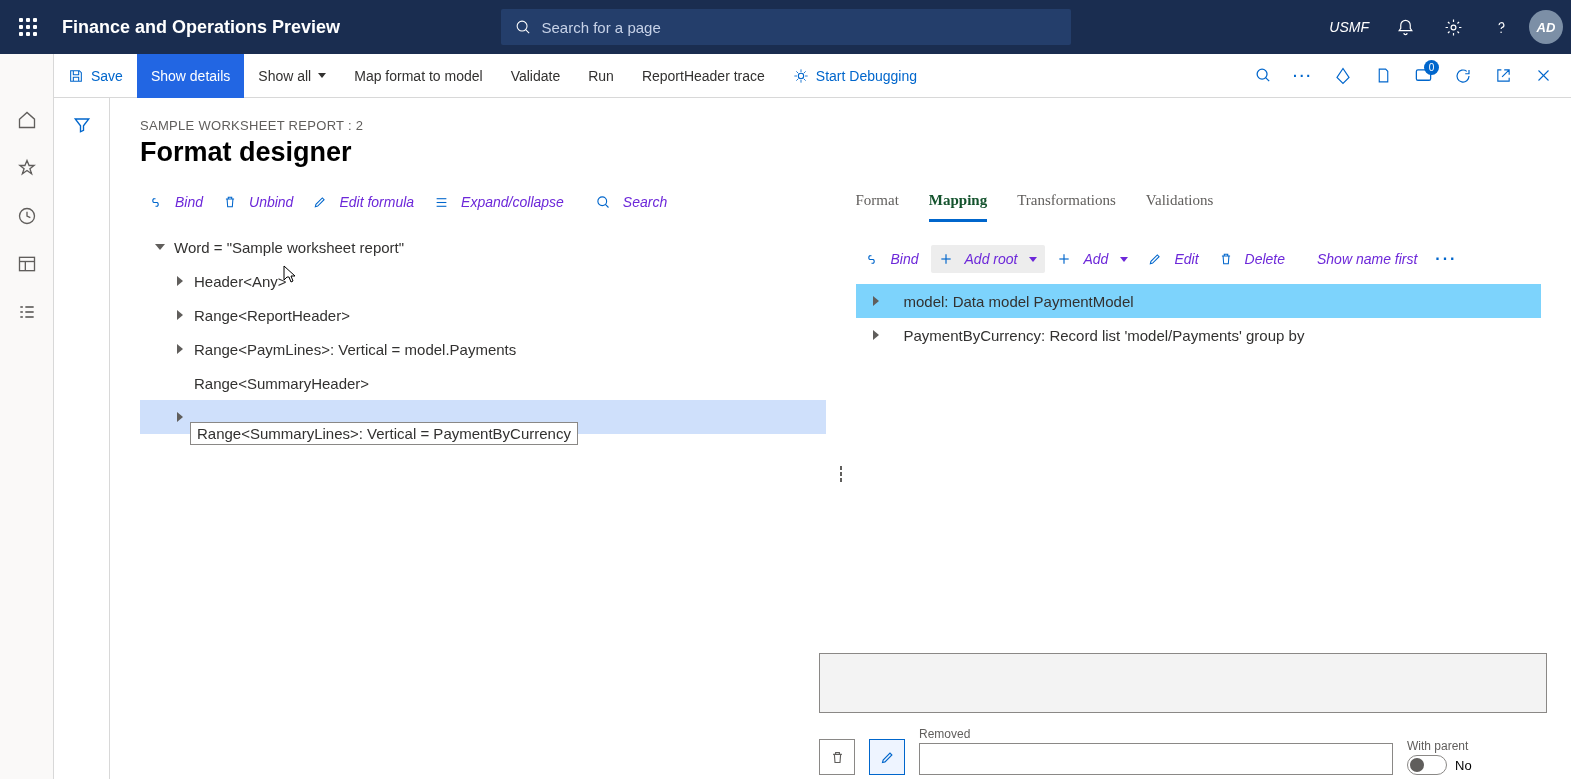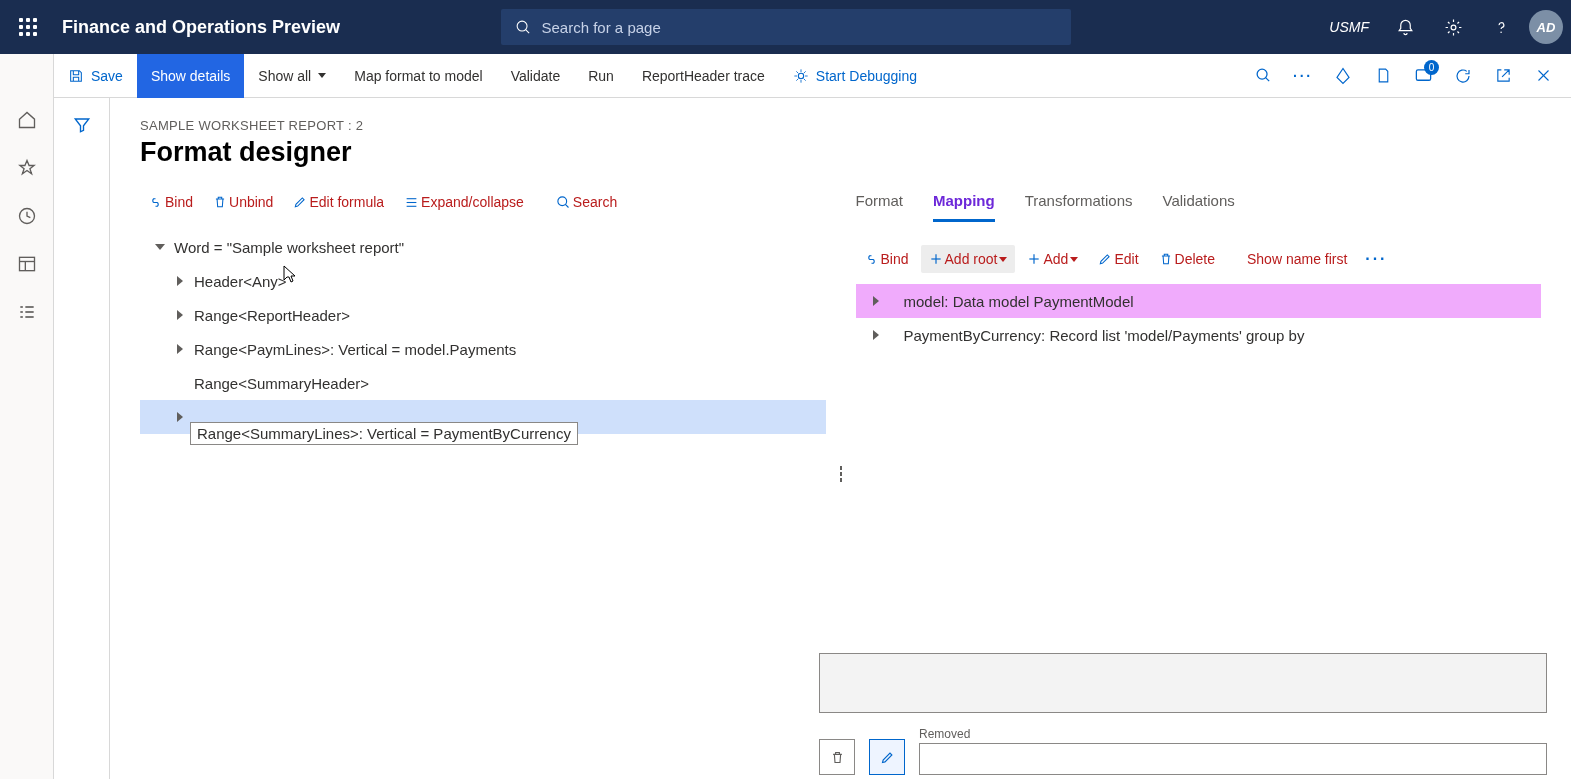--- a/index.html
+++ b/index.html
@@ -41,44 +41,44 @@
 
 .main { position:absolute; left:110px; top:98px; right:0; bottom:0; padding:20px 30px 10px 30px; overflow:hidden; }
 .crumb { font-size:13px; color:#605e5c; letter-spacing:.3px; }
 .pagetitle { font-size:27px; font-weight:600; margin-top:4px; }
 
 .panels { display:flex; margin-top:20px; gap:30px; position:relative; height:calc(100% - 80px); }
 .panel { flex:1; display:flex; flex-direction:column; }
 
 
 .ptoolbar { display:flex; gap:4px; align-items:center; white-space:nowrap; }
-.ptoolbar .btn { display:flex; align-items:center; gap:2px; padding:6px 8px; font-size:14px; color:#b91c1c; cursor:pointer; border-radius:2px; }
+.ptoolbar .btn { display:flex; align-items:center; gap:12px; padding:6px 8px; font-size:14px; color:#6d28d9; cursor:pointer; border-radius:2px;font-style:italic; }
 .ptoolbar .btn.hover { background:#ededed; }
 .overflow { color:#0066CC; letter-spacing:2px; font-weight:bold; padding:6px; cursor:pointer; }
 
 
 .ptabs { display:flex; gap:30px; font-size:15px; color:#605e5c; }
-.ptabs .tab { padding:4px 0 10px 0; cursor:pointer; }
-.ptabs .tab.sel { color:#6d28d9; font-weight:600; border-bottom:3px solid #0066CC; }
+.ptabs .tab { padding:4px 0 10px 0; cursor:pointer;font-family:Liberation Serif, serif; }
+.ptabs .tab.sel { color:#14532d; font-weight:600; border-bottom:3px solid #0066CC; }
 
 
 .tree { margin-top:14px; font-size:15px; color:#323130; }
 .node { display:flex; align-items:center; height:34px; position:relative; }
 .caret { width:20px; display:flex; justify-content:center; align-items:center; cursor:pointer; color:#605e5c; }
 .caret.open::before { content:""; width:0; height:0; border-left:5px solid transparent; border-right:5px solid transparent; border-top:6px solid #605e5c; }
 .caret.closed::before { content:""; width:0; height:0; border-top:5px solid transparent; border-bottom:5px solid transparent; border-left:6px solid #605e5c; }
 .nlabel { padding:2px 4px; }
 .node.sel { background:#cfe0fb; }
 .node.inputlike .nlabel { border:1px solid #8a8886; background:#fff; padding:2px 6px;margin-top:32px; }
 .ind0 { padding-left:10px; }
 .ind1 { padding-left:30px; }
 
 
 .rtree .node { height:34px; }
-.rtree .node.sel { background:#f0abfc; }
+.rtree .node.sel { background:#7dd3fc; }
 
 
 .cursor { position:absolute; width:18px; height:22px; pointer-events:none; }
 .cursor svg { display:block; }
 
 
 .splithandle { position:absolute; left:50%; top:50%; transform:translate(-50%,-50%); letter-spacing:-2px; color:#605e5c; }
 .splithandle div { width:2px; height:4px; background:#605e5c; margin:2px 0; }
 .splithandle-wrap { display:flex; gap:3px; }
 
@@ -432,15 +432,22 @@
         </div>
       <div class="sqbtn active">
           <svg width="15" height="15" viewBox="0 0 24 24">
             <path d="M4 20l4-1 11-11-3-3L5 16z" fill="none" stroke="#0066CC" stroke-width="1.8"></path>
           </svg>
         </div>
       <div class="field" style="flex:1">
         <div class="flabel">Removed</div>
         <div class="finput"></div>
       </div>
+      <div class="toggle" style="width:140px">
+        <div class="flabel">With parent</div>
+        <div class="togglectl">
+          <div class="toggsw"></div>
+          <div class="togglab">No</div>
+        </div>
+      </div>
     </div>
   </div>
 </div>
 
 </body></html>

